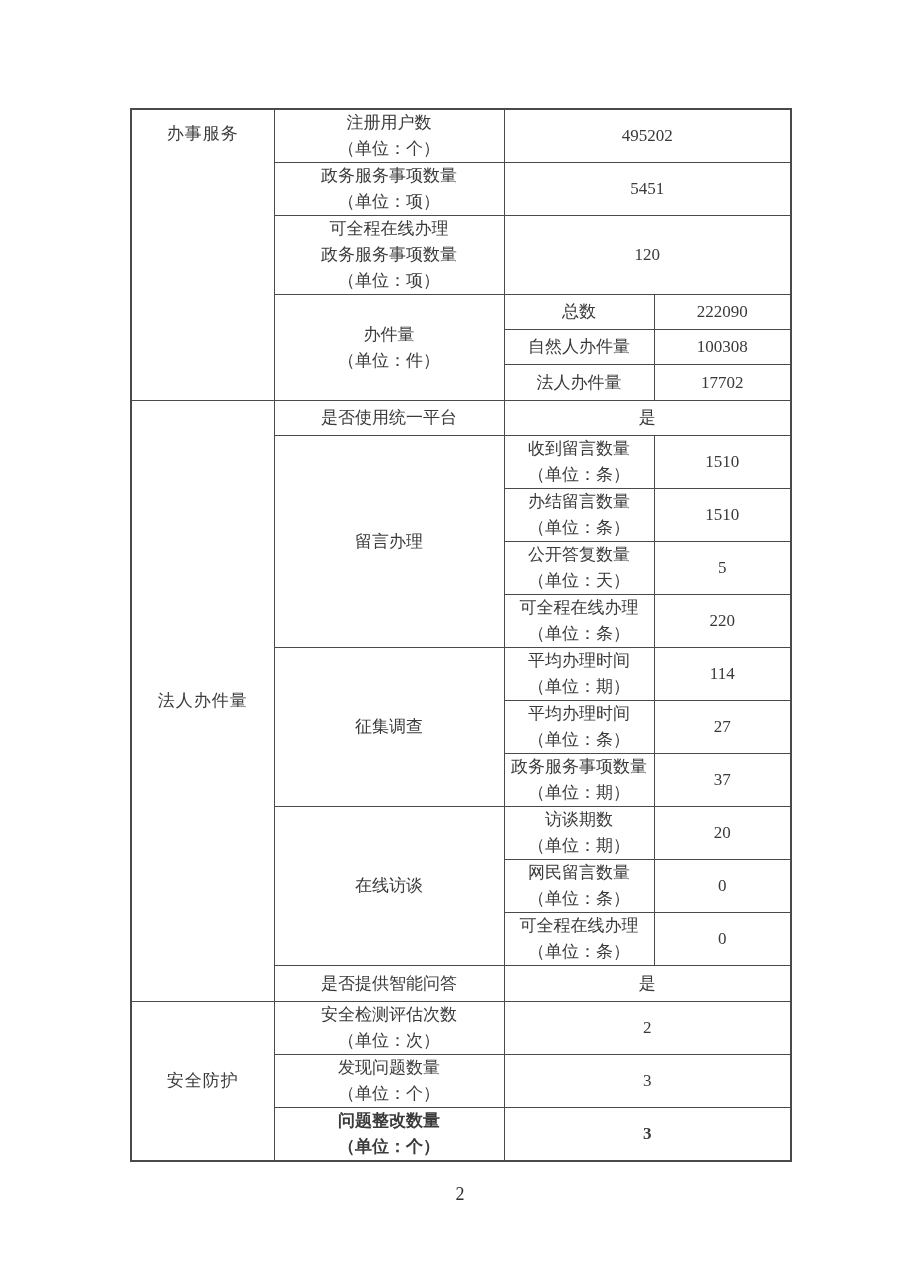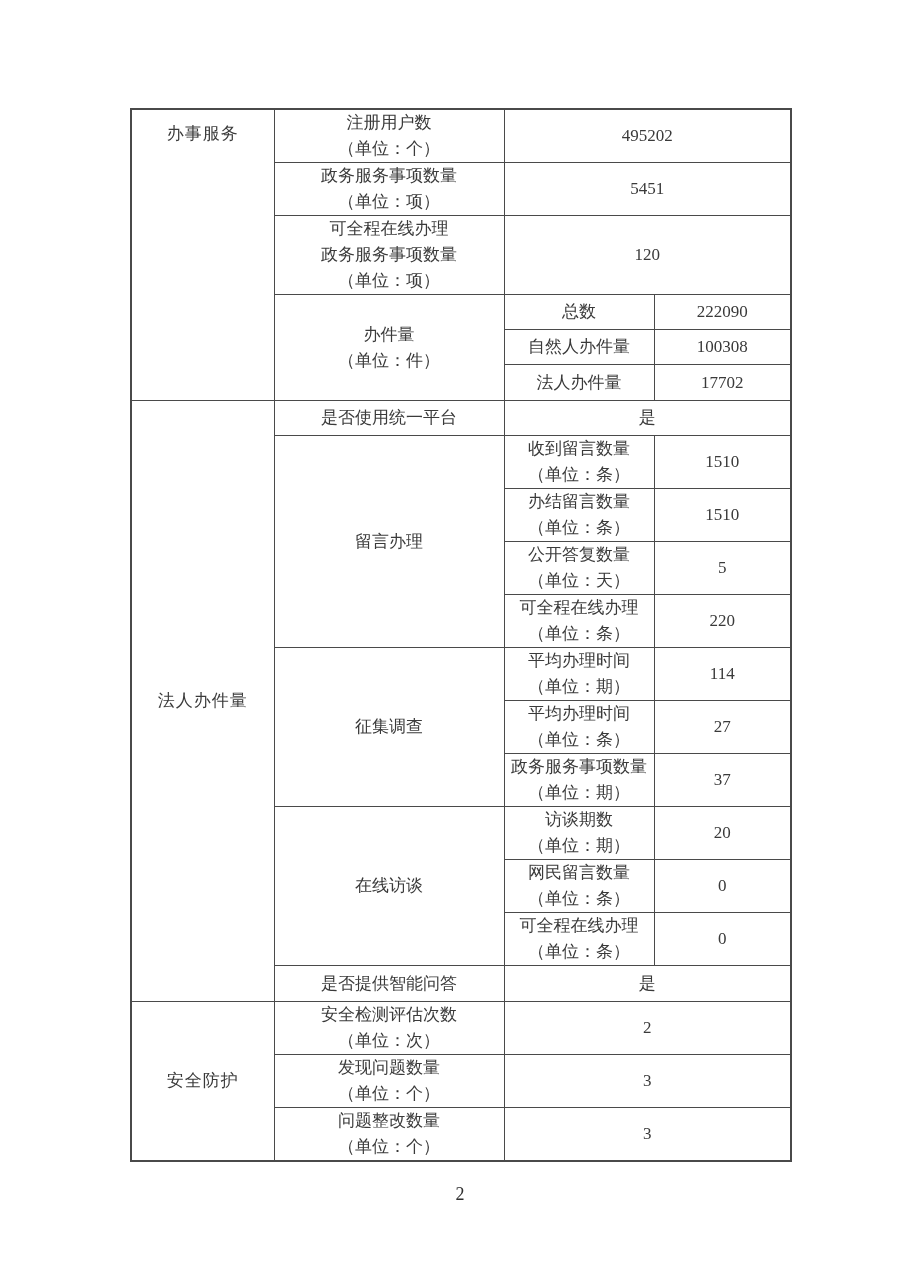--- a/index.html
+++ b/index.html
@@ -46,21 +46,21 @@
   }
   td.cat.top-align {
     vertical-align: top;
     padding-top: 11px;
   }
   .line { display: block; }
   
   tr.h35 { height: 35px; }
   tr.h36 { height: 36px; }
   tr.h52 { height: 52px; }
-  tr.h53 { height: 53px; }
+  tr.h53 { height: 53px; font-weight: bold; }
   tr.h79 { height: 79px; }
   .page-number {
     position: absolute;
     left: 130px;
     top: 1184px;
     width: 660px;
     text-align: center;
     font-size: 18px;
     color: #2f2f2f;
   }

